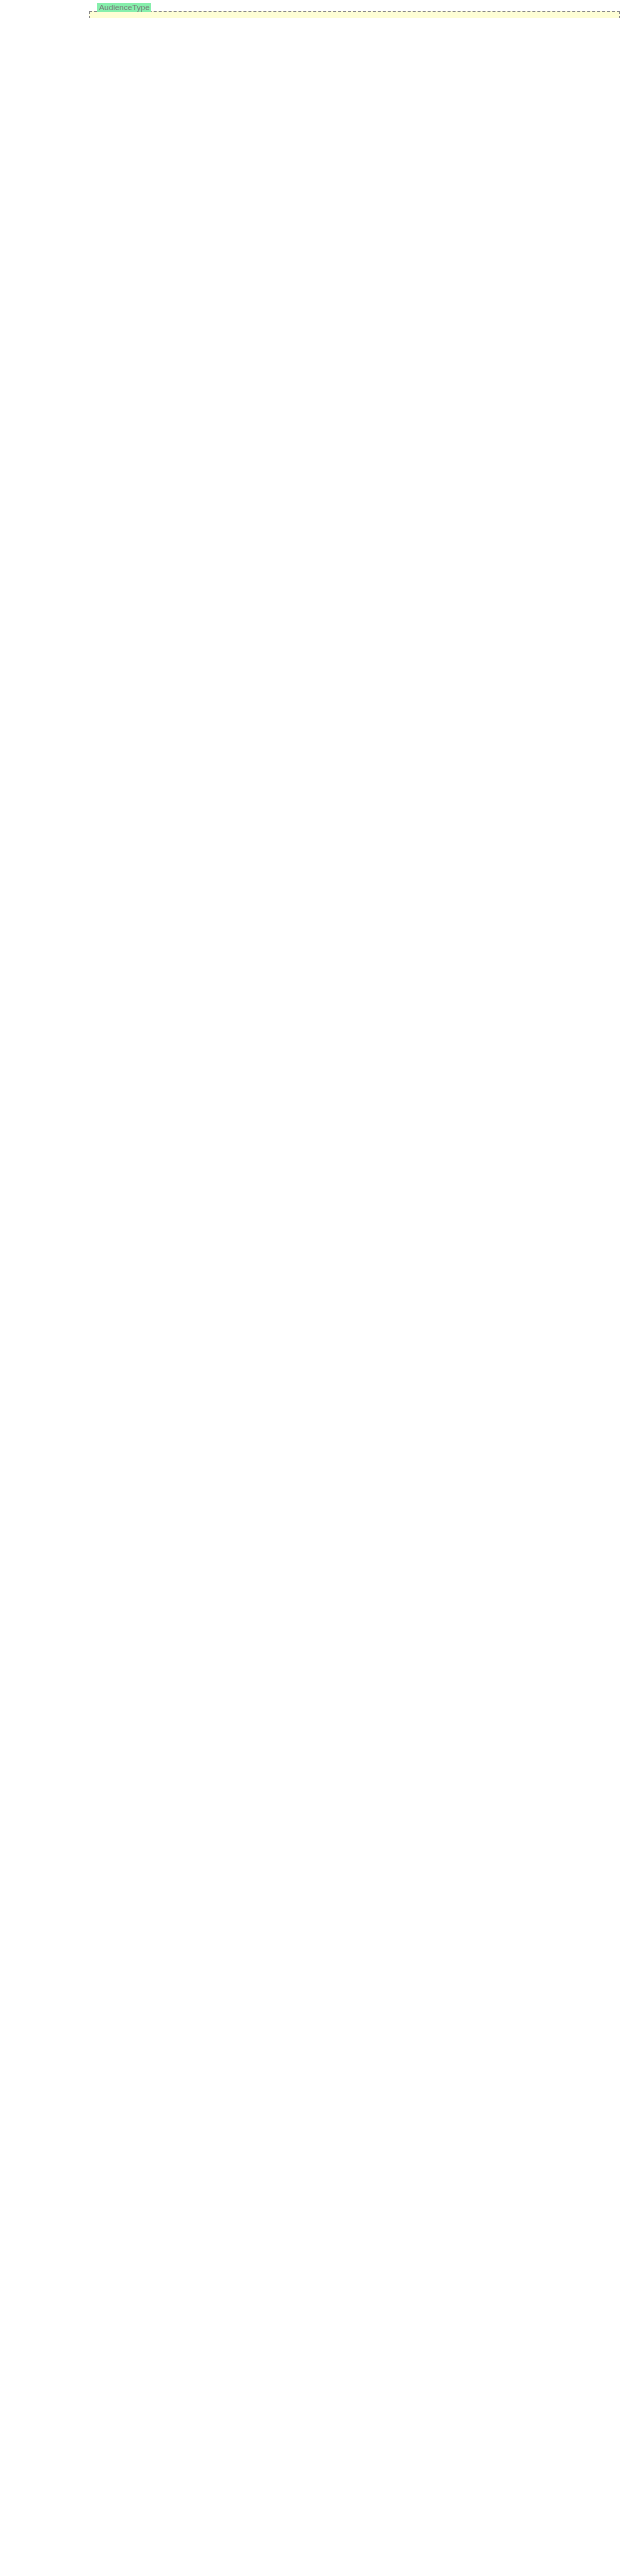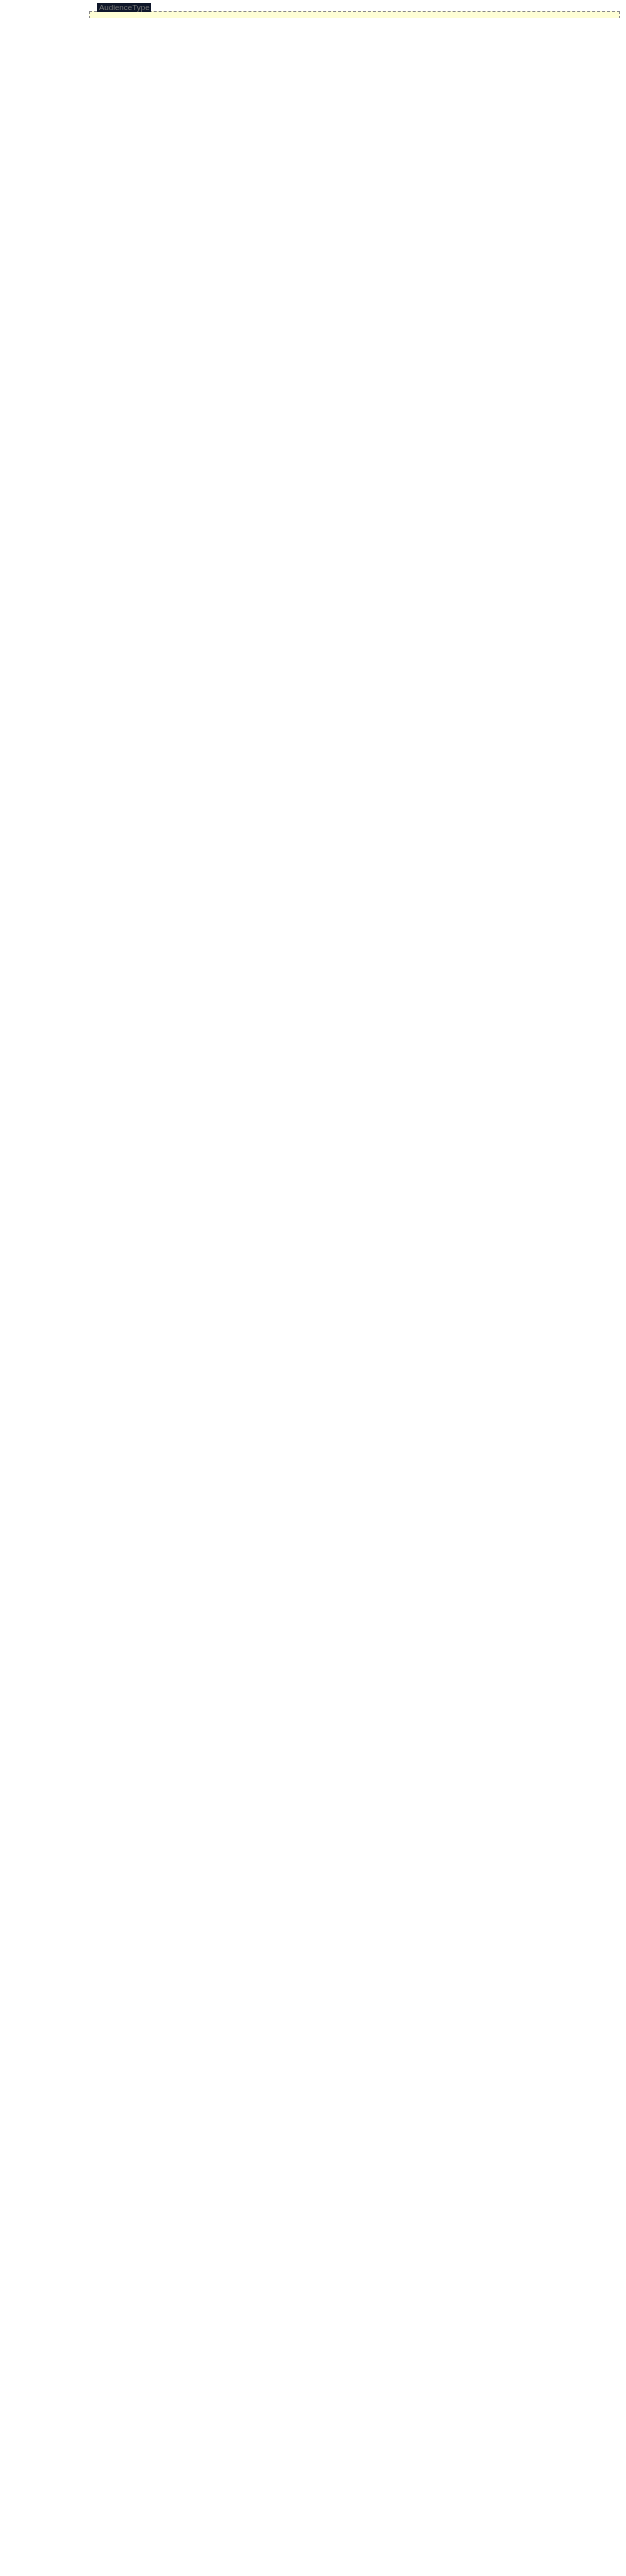--- a/index.html
+++ b/index.html
@@ -15,21 +15,21 @@
   border: 0.9px dashed #888;
   position: absolute;
   background: #FEFED5;
 }
 .group-label {
   position: absolute;
   top: -9px;
   left: 7.1px;
   color: #777;
   font-size: 8px;
-  background: #0f172a;
+  background: #86efac;
   padding: 0 1.8px;
 }
 .node {
   position: absolute;
 }
 .node-box {
   border: 0.9px solid #888;
   background: #FFFFE7;
   padding: 1.8px 5.3px;
   font-weight: bold;

